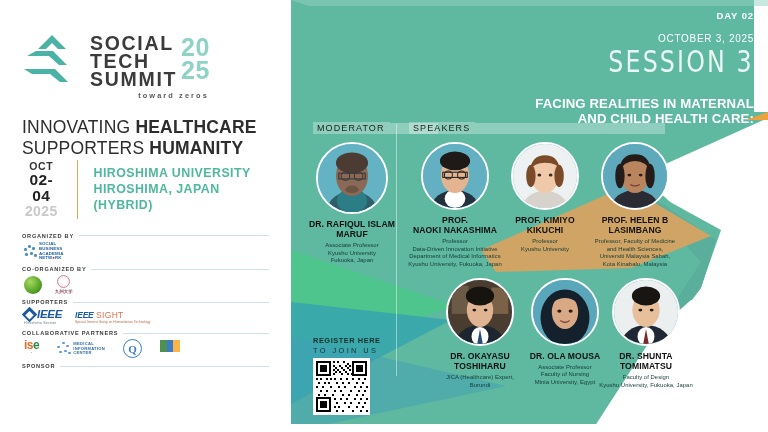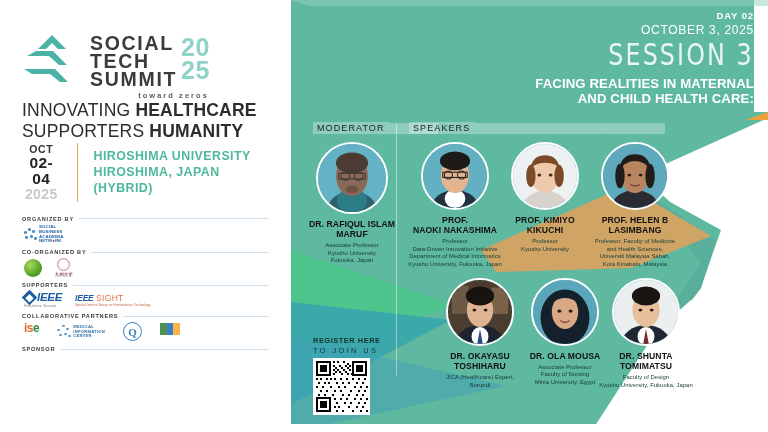--- a/index.html
+++ b/index.html
@@ -33,21 +33,21 @@
   .logo-year {
     font-size: 25px; font-weight: 700; color: #8fd2c6; line-height: 0.88;
     letter-spacing: 0.5px; margin-left: 4px; margin-top: 1px;
   }
   .logo-tag {
     font-size: 7.4px; font-weight: 700; letter-spacing: 2.1px;
     color: #5a5a5a; margin-top: 2px; text-align: right; padding-right: 1px;
   }
 
   
-  .tagline { }
+  .tagline { margin-top: 17px; }
   .tagline div {
     font-size: 17.5px; letter-spacing: 0.2px; color: #2d2d2d;
     line-height: 1.22; font-weight: 400;
   }
   .tagline b { font-weight: 700; }
 
   
   .datebar { display: flex; align-items: stretch; gap: 8px; }
   .datebox { text-align: center; padding-right: 8px; }
   .datebox .d-oct { font-size: 10.5px; font-weight: 700; color: #333; letter-spacing: 0.6px; }
@@ -141,27 +141,27 @@
   
   .right-panel {
     position: relative; width: 477px; height: 424px; flex: 0 0 477px;
     overflow: hidden; background: #ef4444;
   }
   .bg-layer { position: absolute; inset: 0; }
 
   
   .rp-head { position: absolute; right: 14px; top: 10px; text-align: right; z-index: 6; }
   .day { font-size: 9.5px; font-weight: 700; color: #ffffff; letter-spacing: 0.9px; }
-  .date-line { font-size: 12px; font-weight: 400; color: #ffffff; letter-spacing: 0.7px; margin-top: 2px; }
+  .date-line { font-size: 10px; font-weight: 400; color: #ffffff; letter-spacing: 0.7px; margin-top: 12px; }
   .session {
     font-size: 30px; font-weight: 400; color: #e9f6f2; letter-spacing: 2.4px;
     line-height: 1.02; margin-top: 3px; font-family: "DejaVu Sans Condensed","Liberation Sans",sans-serif;
     transform: scaleX(0.88); transform-origin: right center;
   }
-  .sess-title { margin-top: 5px; }
+  .sess-title { margin-top: 18px; }
   .sess-title .st1, .sess-title .st2 {
     font-size: 13.2px; font-weight: 700; color: #ffffff; letter-spacing: 0.1px; line-height: 1.18;
   }
   .sess-title .st3 {
     font-size: 13.2px; font-weight: 400; color: #ffffff; letter-spacing: 0.1px; line-height: 1.2; margin-top:1px;
   }
 
   
   .sec-label { position: absolute; z-index: 6; display: flex; align-items: center; }
   .sec-label .sl-text {

